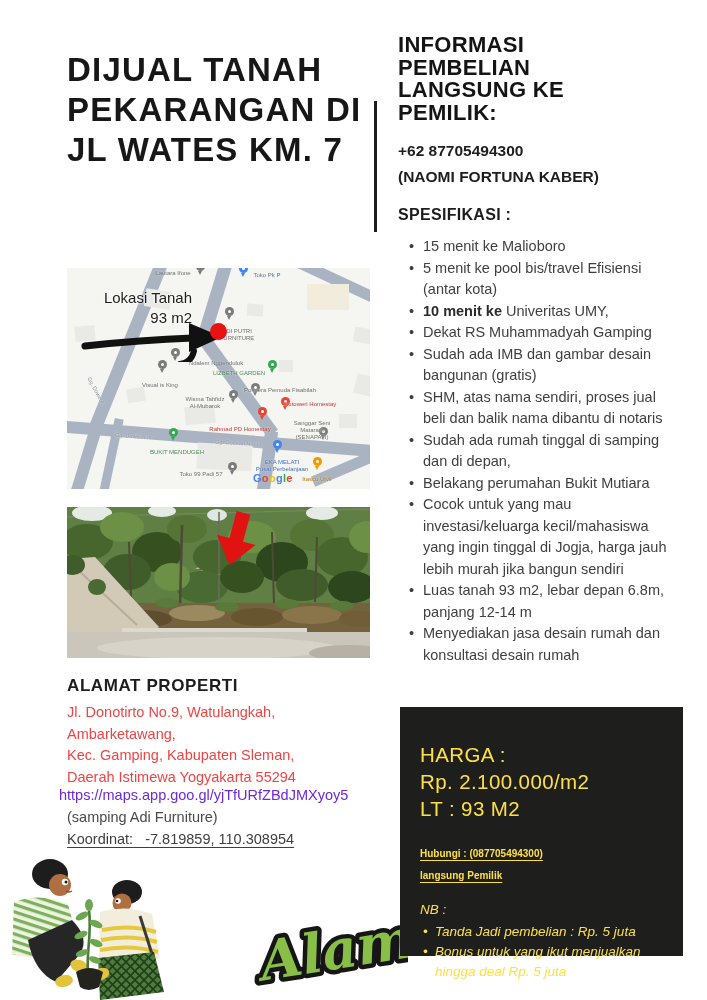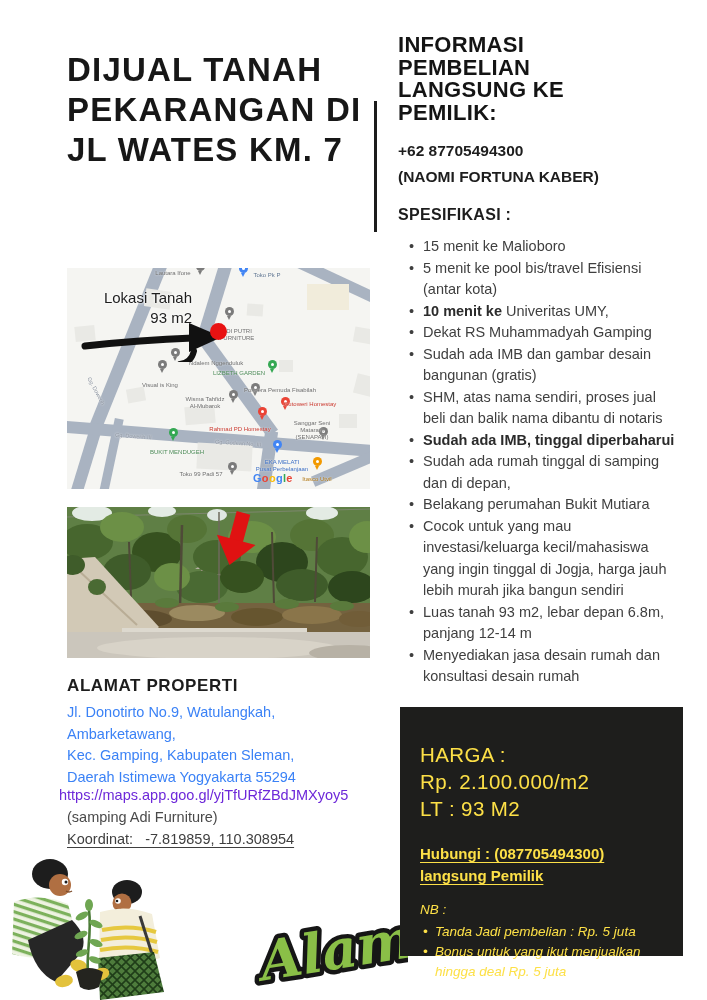--- a/index.html
+++ b/index.html
@@ -29,21 +29,21 @@
   .pin-label{position:absolute;transform:translateX(-50%);font-size:6px;line-height:7px;text-align:center;
         white-space:pre-line;text-shadow:0 0 2px #fff;}
   .road-label{position:absolute;font-size:5.5px;color:#8e96a2;white-space:nowrap;text-shadow:0 0 2px #fff;}
   .gmark{position:absolute;left:186px;top:204px;font-size:11px;font-weight:bold;letter-spacing:.3px;}
 
   
   .photo{position:absolute;left:67px;top:507px;width:303px;height:151px;overflow:hidden;}
 
   
   .addr-h{position:absolute;left:67px;top:676px;font-size:17px;font-weight:bold;letter-spacing:.6px;color:#1d1d1d;}
-  .addr-lines{position:absolute;left:67px;top:702px;width:300px;font-size:14.5px;line-height:21.5px;color:#3b82f6;}
+  .addr-lines{position:absolute;left:67px;top:702px;width:300px;font-size:14.5px;line-height:21.5px;color:#ef4444;}
   .addr-link{position:absolute;left:59px;top:787px;font-size:14.5px;color:#6d28d9;}
   .addr-note{position:absolute;left:67px;top:809px;font-size:14.5px;color:#4a4a4a;}
   .addr-coords{position:absolute;left:67px;top:831px;font-size:14.5px;color:#3f3f3f;white-space:pre;
         text-decoration:underline;text-underline-offset:3px;}
 
   
   .illus{position:absolute;left:0;top:854px;}
   .brand1{position:absolute;left:182px;top:882px;font-family:"DejaVu Serif","Liberation Serif",serif;
         font-weight:bold;font-size:43px;color:#2fa76b;letter-spacing:1px;}
   .brand2{position:absolute;left:248px;top:908px;}
@@ -57,21 +57,21 @@
   .spec-list{position:absolute;left:398px;top:228px;width:272px;margin:8px;padding:0;list-style:none;
         font-size:14.5px;line-height:21.5px;color:#3f3f3f;}
   .spec-list li{position:relative;padding-left:17px;}
   .spec-list li::before{content:"\2022";position:absolute;left:3px;color:#3f3f3f;}
   .spec-list b{color:#2b2b2b;}
 
   
   .price-box{position:absolute;left:400px;top:707px;width:283px;height:249px;box-sizing:border-box;
         background:#1e1e1c;color:#fde047;padding:34px 20px 0 20px;}
   .harga{font-size:20.5px;line-height:27px;letter-spacing:.4px;white-space:pre-line;}
-  .hubungi{margin-top:21px;font-size:15px;font-weight:bold;line-height:22px;white-space:pre-line;
+  .hubungi{margin-top:21px;font-size:10px;font-weight:bold;line-height:22px;white-space:pre-line;
         text-decoration:underline;text-underline-offset:3px;}
   .nb{margin-top:13px;font-style:italic;font-size:13.5px;line-height:20px;}
   .nb-list{margin:2px 0 0 0;padding:0;list-style:none;}
   .nb-list li{position:relative;padding-left:15px;font-style:italic;}
   .nb-list li::before{content:"\2022";position:absolute;left:3px;}
 </style>
 </head>
 <body>
 
 <div class="page">
@@ -310,21 +310,20 @@
   <div class="phone">+62 87705494300</div>
   <div class="owner">(NAOMI FORTUNA KABER)</div>
   <div class="spec-h">SPESIFIKASI :</div>
   <ul class="spec-list" id="spec-list">
       <li>15 menit ke Malioboro</li>
       <li>5 menit ke pool bis/travel Efisiensi (antar kota)</li>
       <li><b>10 menit ke</b> Univeritas UMY,</li>
       <li>Dekat RS Muhammadyah Gamping</li>
       <li>Sudah ada IMB dan gambar desain bangunan (gratis)</li>
       <li>SHM, atas nama sendiri, proses jual beli dan balik nama dibantu di notaris</li>
-      <li><b>Sudah ada IMB, tinggal diperbaharui</b></li>
       <li>Sudah ada rumah tinggal di samping dan di depan,</li>
       <li>Belakang perumahan Bukit Mutiara</li>
       <li>Cocok untuk yang mau investasi/keluarga kecil/mahasiswa yang ingin tinggal di Jogja, harga jauh lebih murah jika bangun sendiri</li>
       <li>Luas tanah 93 m2, lebar depan 6.8m, panjang 12-14 m</li>
       <li>Menyediakan jasa desain rumah dan konsultasi desain rumah</li>
     </ul>
 
   <div class="price-box">
     <div class="harga">HARGA :
 Rp. 2.100.000/m2

